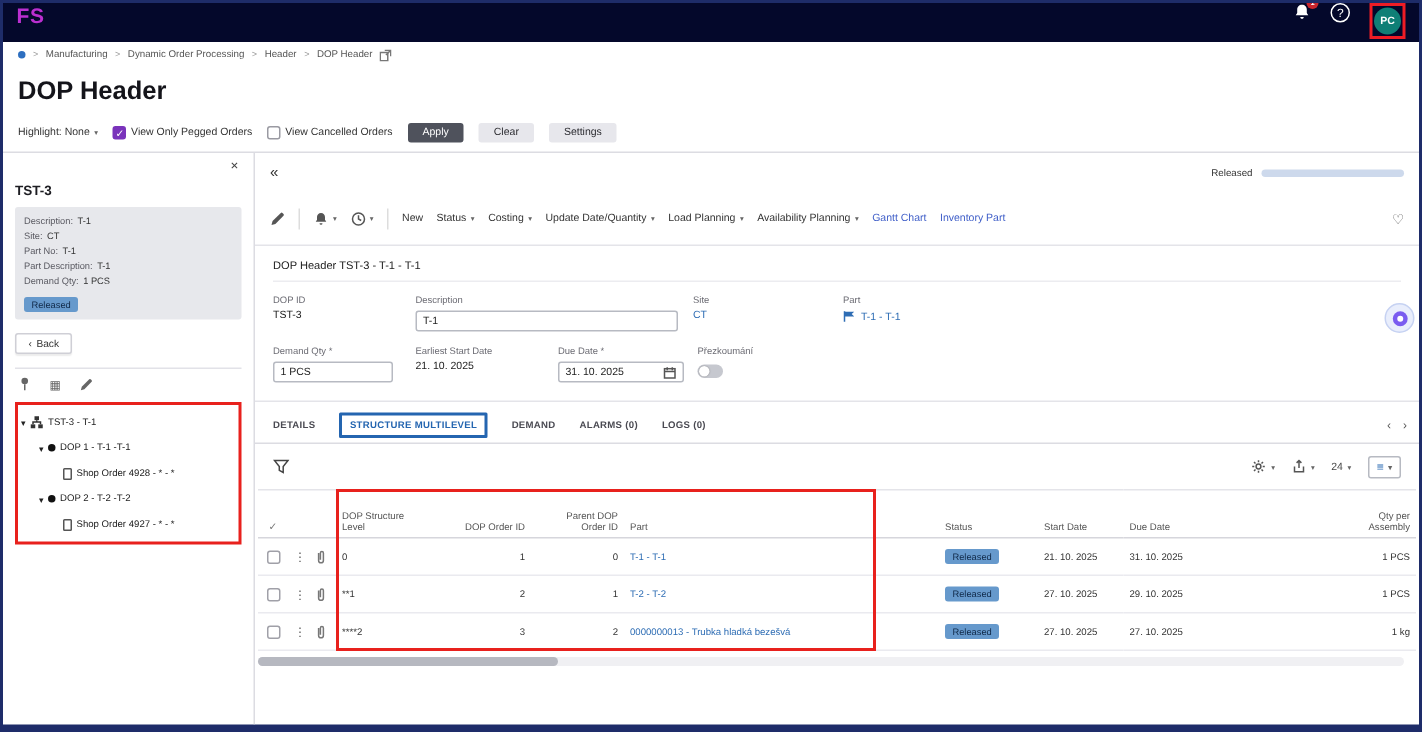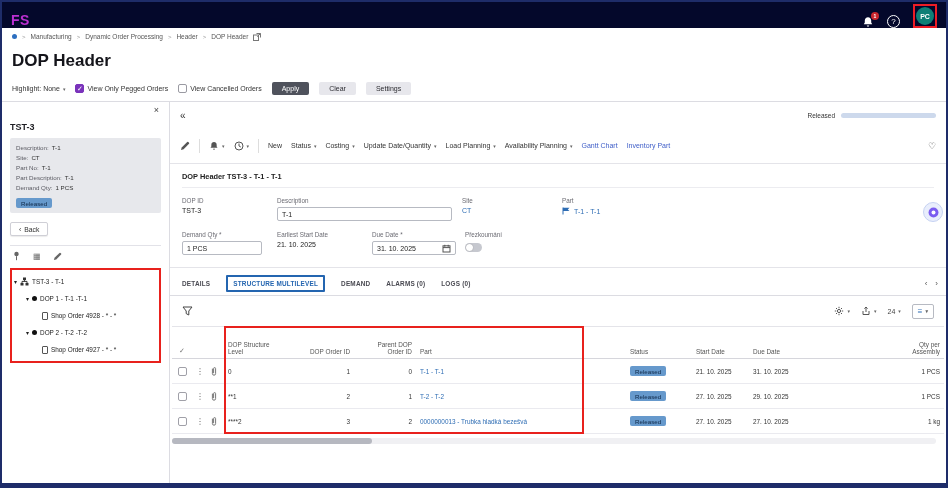--- a/index.html
+++ b/index.html
@@ -1,20 +1,20 @@
 <!DOCTYPE html>
 <html><head>
 <meta charset="utf-8">
 <style>
   *{margin:0;padding:0;box-sizing:border-box}
   body{margin:0;background:#fff;font-family:"Liberation Sans",sans-serif}
   .screen{width:948px;height:488px;border:2px solid #1e2c69;border-bottom-width:5px;background:#fff;display:flex;flex-direction:column;overflow:hidden;position:relative}
 
   
-  .topbar{height:26px;background:#04082b;display:flex;align-items:flex-end;padding:0 9px;gap:13px;flex-shrink:0}
+  .topbar{height:26px;background:#04082b;display:flex;align-items:flex-start;padding:0 9px;gap:13px;flex-shrink:0}
   .logo{font-size:14px;font-weight:bold;color:#bb2fd0;letter-spacing:.5px}
   .tb-spacer{flex:1}
   .tb-icon{position:relative;display:flex;align-items:center}
   .badge{position:absolute;top:-4px;right:-5px;background:#c9252d;color:#fff;font-size:5px;min-width:8px;height:8px;border-radius:4px;display:flex;align-items:center;justify-content:center;font-weight:bold}
   .help-circle{width:13px;height:13px;border:1px solid #fff;border-radius:50%;color:#fff;font-size:8px;display:flex;align-items:center;justify-content:center}
   .avatar-box{border:2px solid #ee1c25;padding:1px;display:flex}
   .avatar{width:18px;height:18px;border-radius:50%;background:#0f7f76;color:#fff;font-size:7px;font-weight:bold;display:flex;align-items:center;justify-content:center}
 
   
   .breadcrumb{height:17px;display:flex;align-items:center;gap:5px;padding:0 10px;font-size:6.5px;color:#555;flex-shrink:0}
@@ -63,21 +63,21 @@
   .progress{width:95px;height:5px;background:#cdd9ec;border-radius:3px;overflow:hidden}
   .progress-fill{width:93%;height:100%;background:#3b78c9;border-radius:3px}
 
   .m-toolbar{height:36px;display:flex;align-items:center;gap:9px;padding:0 10px;border-bottom:1px solid #e4e4e9;font-size:7px;color:#333;flex-shrink:0}
   .tbtn{display:flex;align-items:center;gap:3px;white-space:nowrap}
   .vsep{width:1px;height:14px;background:#ddd}
   .tlink{color:#3f5ec8;white-space:nowrap}
   .m-heart{margin-left:auto;color:#555;font-size:9px}
 
   .m-card{padding:8px 12px 12px;border-bottom:1px solid #e4e4e9;flex-shrink:0}
-  .card-title{font-size:7.4px;font-weight:bold;color:#222;padding-bottom:6px;border-bottom:1px solid #ececf0;margin-bottom:9px}
+  .card-title{font-size:7.4px;font-weight:normal;color:#222;padding-bottom:6px;border-bottom:1px solid #ececf0;margin-bottom:9px}
   .f-row{display:flex;margin-bottom:10px}
   .f-row:last-child{margin-bottom:0}
   .f-cell{display:flex;flex-direction:column;gap:3px}
   .w95{width:95px}.w185{width:185px}.w100{width:100px}.w93{width:93px}
   .f-label{font-size:6.3px;color:#6b6b73}
   .f-value{font-size:7px;color:#222}
   .f-input{width:80px;height:14px;border:1px solid #b7bac2;border-radius:2px;font-size:7px;color:#222;display:flex;align-items:center;padding:0 4px;background:#fff}
   .f-input.wide{width:175px}
   .f-input.with-icon{justify-content:space-between;width:84px}
   .f-link{color:#2e6db4;display:flex;align-items:center;gap:3px}

